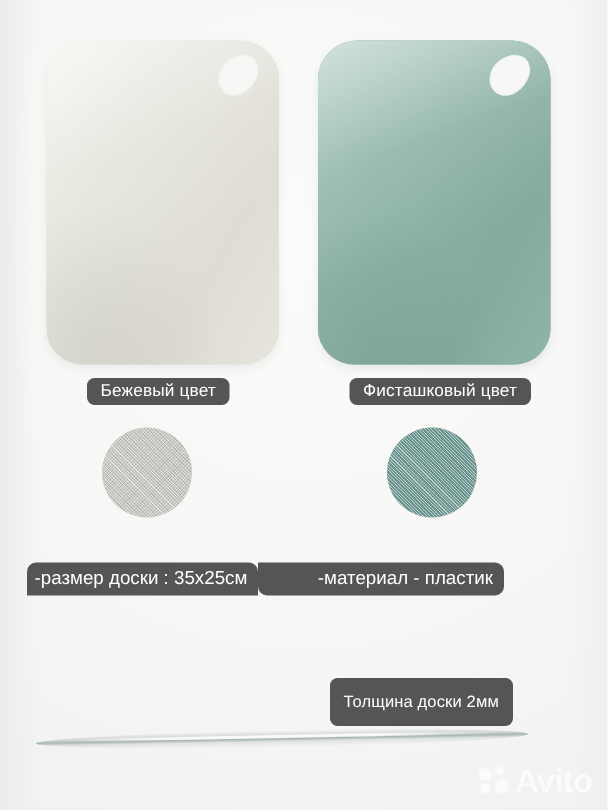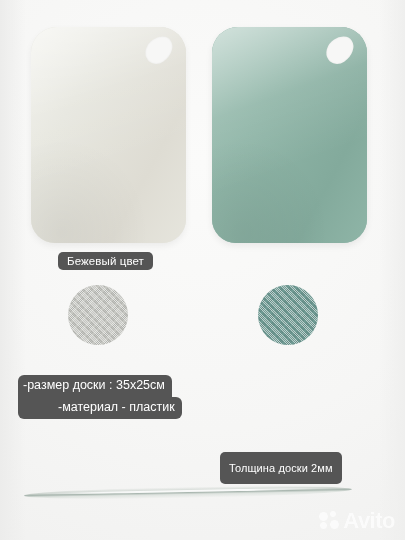--- a/index.html
+++ b/index.html
@@ -134,21 +134,21 @@
     left: 258px; top: 285px;
     background: #6f9a93;
   }
 
   
   #spec-block {
     position: absolute;
     left: 18px;
     top: 375px;
     display: flex;
-    flex-direction: column;
+    flex-direction: row;
     align-items: flex-start;
   }
   .spec-line {
     background: #555555;
     color: #ffffff;
     font-size: 12.5px;
     line-height: 21px;
     height: 22px;
     padding: 0 7px 0 5px;
     box-sizing: border-box;
@@ -243,20 +243,21 @@
 
   <div class="board" id="board-green">
     <div class="face"></div>
     <div class="sheen"></div>
     <div class="lowlight"></div>
     <div class="hole"></div>
   </div>
 
   <div class="pill" id="label-beige">Бежевый цвет</div>
 
+  <div class="pill" id="label-green">Фисташковый цвет</div>
 
   <div class="swatch" id="swatch-beige">
     <div class="weave"></div>
   </div>
   <div class="swatch" id="swatch-green">
     <div class="weave"></div>
   </div>
 
   <div id="spec-block">
     <span class="spec-line" id="spec-line-1">-размер доски : 35x25см</span>

